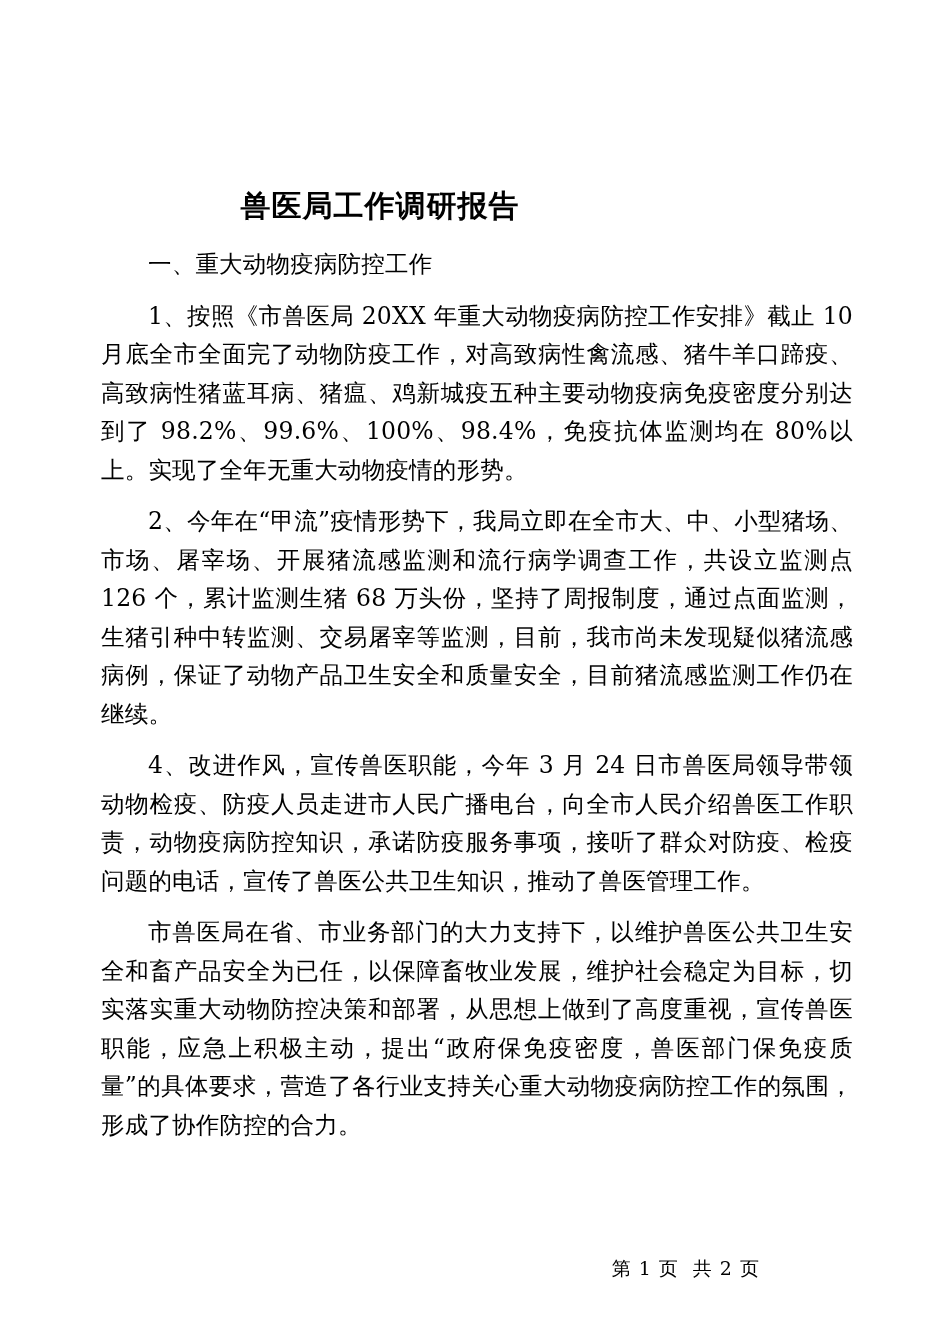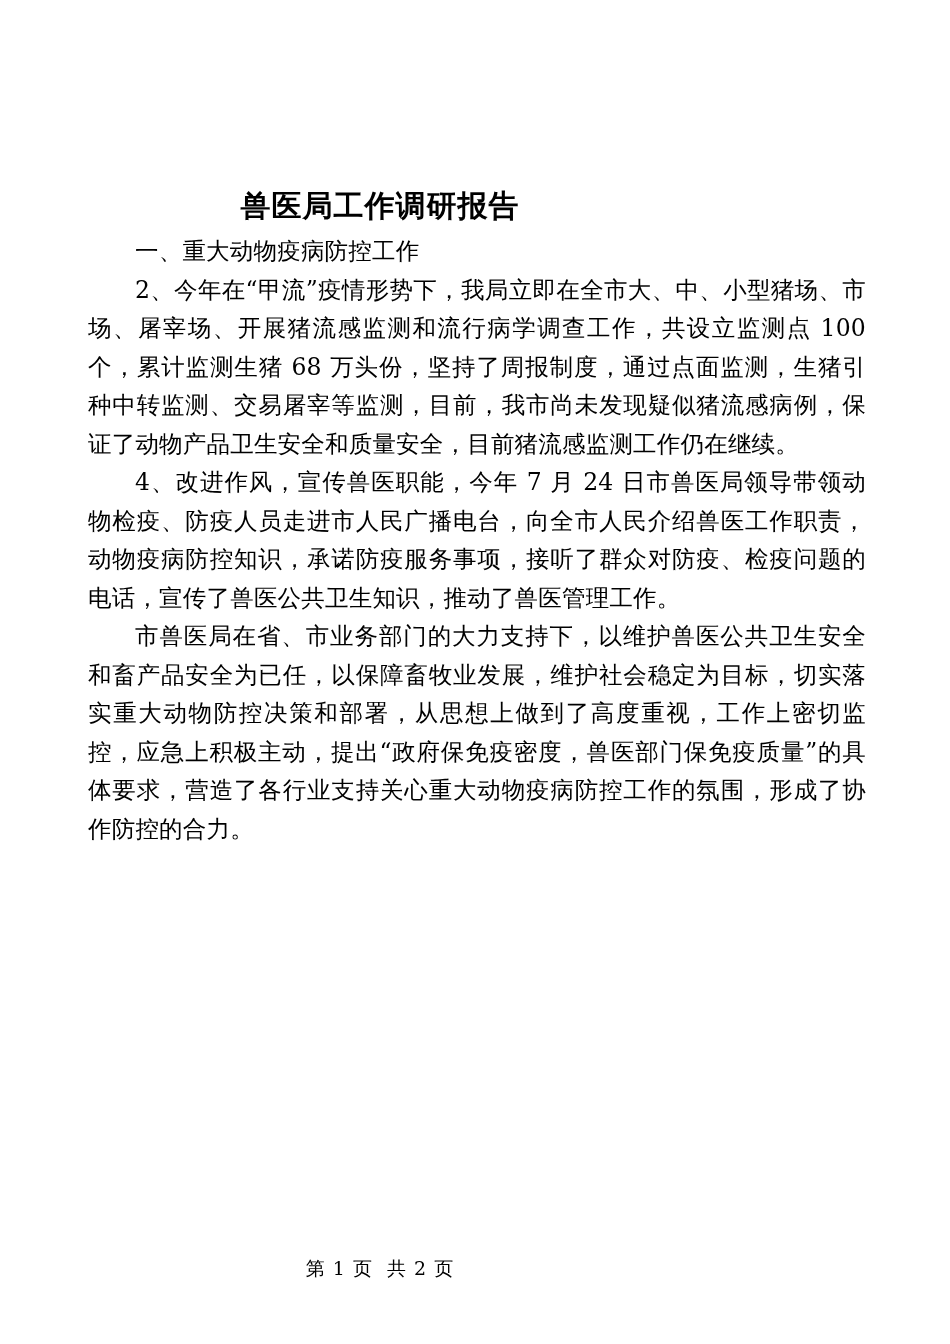--- a/index.html
+++ b/index.html
@@ -39,50 +39,51 @@
     position: absolute;
     top: 232px;
     left: 88px;
     width: 778px;
   }
   .para {
     font-size: 23.5px;
     line-height: 38.5px;
     text-align: justify;
     text-justify: inter-ideograph;
-    margin: 0;
+    margin: 13px;
     text-indent: 2em;
     letter-spacing: 0.2px;
   }
   .footer {
     position: absolute;
     left: 0;
     right: 0;
     bottom: 62px;
-    text-align: center;
+    text-align: right;
     font-size: 19px;
     font-family: "DejaVu Serif", "Liberation Serif", serif;
     letter-spacing: 1px;
   }
   .footer-sep {
     display: inline-block;
     width: 14px;
   }
 </style>
 </head>
 <body>
 
 <div class="page">
 
   <h1 class="doc-title">兽医局工作调研报告</h1>
 
   <div class="body-block">
     <p class="para">一、重大动物疫病防控工作</p>
-    <p class="para">2、今年在“甲流”疫情形势下，我局立即在全市大、中、小型猪场、市场、屠宰场、开展猪流感监测和流行病学调查工作，共设立监测点 100 个，累计监测生猪 68 万头份，坚持了周报制度，通过点面监测，生猪引种中转监测、交易屠宰等监测，目前，我市尚未发现疑似猪流感病例，保证了动物产品卫生安全和质量安全，目前猪流感监测工作仍在继续。</p>
-    <p class="para">4、改进作风，宣传兽医职能，今年 7 月 24 日市兽医局领导带领动物检疫、防疫人员走进市人民广播电台，向全市人民介绍兽医工作职责，动物疫病防控知识，承诺防疫服务事项，接听了群众对防疫、检疫问题的电话，宣传了兽医公共卫生知识，推动了兽医管理工作。</p>
-    <p class="para">市兽医局在省、市业务部门的大力支持下，以维护兽医公共卫生安全和畜产品安全为已任，以保障畜牧业发展，维护社会稳定为目标，切实落实重大动物防控决策和部署，从思想上做到了高度重视，工作上密切监控，应急上积极主动，提出“政府保免疫密度，兽医部门保免疫质量”的具体要求，营造了各行业支持关心重大动物疫病防控工作的氛围，形成了协作防控的合力。</p>
+    <p class="para">1、按照《市兽医局 20XX 年重大动物疫病防控工作安排》截止 10 月底全市全面完了动物防疫工作，对高致病性禽流感、猪牛羊口蹄疫、高致病性猪蓝耳病、猪瘟、鸡新城疫五种主要动物疫病免疫密度分别达到了 98.2%、99.6%、100%、98.4%，免疫抗体监测均在 80%以上。实现了全年无重大动物疫情的形势。</p>
+    <p class="para">2、今年在“甲流”疫情形势下，我局立即在全市大、中、小型猪场、市场、屠宰场、开展猪流感监测和流行病学调查工作，共设立监测点 126 个，累计监测生猪 68 万头份，坚持了周报制度，通过点面监测，生猪引种中转监测、交易屠宰等监测，目前，我市尚未发现疑似猪流感病例，保证了动物产品卫生安全和质量安全，目前猪流感监测工作仍在继续。</p>
+    <p class="para">4、改进作风，宣传兽医职能，今年 3 月 24 日市兽医局领导带领动物检疫、防疫人员走进市人民广播电台，向全市人民介绍兽医工作职责，动物疫病防控知识，承诺防疫服务事项，接听了群众对防疫、检疫问题的电话，宣传了兽医公共卫生知识，推动了兽医管理工作。</p>
+    <p class="para">市兽医局在省、市业务部门的大力支持下，以维护兽医公共卫生安全和畜产品安全为已任，以保障畜牧业发展，维护社会稳定为目标，切实落实重大动物防控决策和部署，从思想上做到了高度重视，宣传兽医职能，应急上积极主动，提出“政府保免疫密度，兽医部门保免疫质量”的具体要求，营造了各行业支持关心重大动物疫病防控工作的氛围，形成了协作防控的合力。</p>
   </div>
 
   <div class="footer">
     <span>第 1 页</span><span class="footer-sep"></span><span>共 2 页</span>
   </div>
 
 </div>
 
 </body></html>

